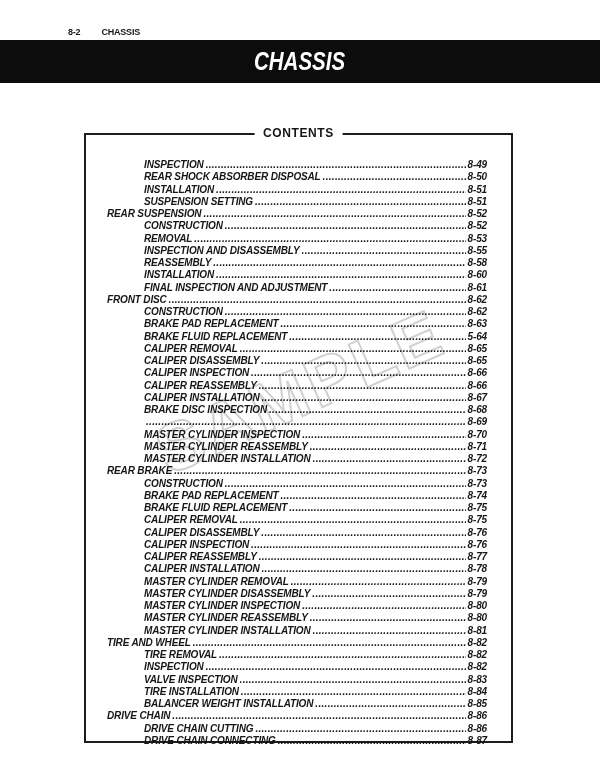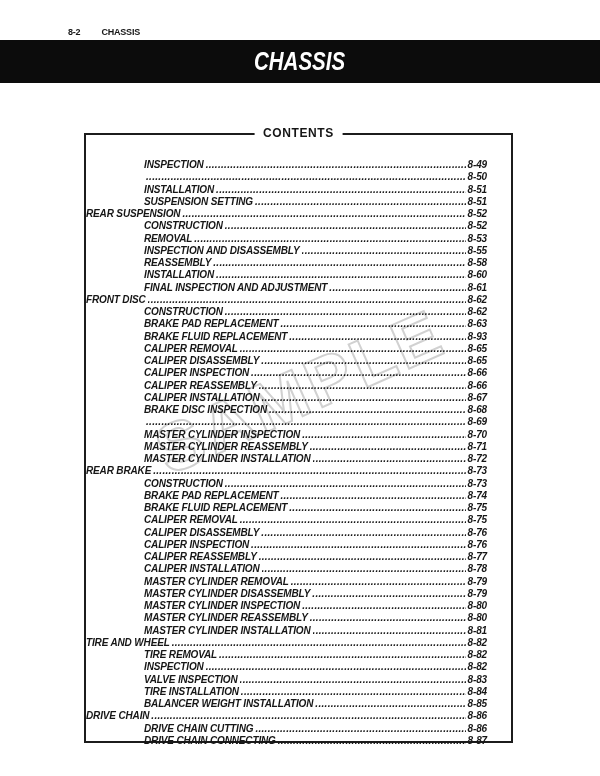--- a/index.html
+++ b/index.html
@@ -69,21 +69,21 @@
     position: absolute; top: 8px; left: 0; right: 0;
   }
   .toc-row {
     display: flex; align-items: baseline;
     height: 12.25px; line-height: 12.25px;
     font-size: 10px; font-weight: bold; font-style: italic;
     letter-spacing: -0.15px;
     padding-right: 24px;
     color: #161616;
   }
-  .toc-row.lvl0 { }
+  .toc-row.lvl0 { padding-left: 21px; }
   .toc-row.lvl1 { padding-left: 58px; }
   .toc-label { white-space: nowrap; flex: 0 0 auto; }
   .toc-dots {
     flex: 1 1 auto;
     overflow: hidden; white-space: nowrap;
     margin: 0 2px;
     letter-spacing: 0.3px;
     font-style: italic;
   }
   .toc-page { white-space: nowrap; flex: 0 0 auto; text-align: right; margin-top: 16px; }
@@ -104,20 +104,21 @@
 
 <div class="contents-box">
   <div class="contents-legend">CONTENTS</div>
   <div class="toc-rows">
       <div class="toc-row lvl1">
     <span class="toc-label">INSPECTION</span>
     <span class="toc-dots">........................................................................................................................................................................................................</span>
     <span class="toc-page">8-49</span>
   </div>
       <div class="toc-row lvl1">
+    <span class="toc-label">REAR SHOCK ABSORBER DISPOSAL</span>
     <span class="toc-dots">........................................................................................................................................................................................................</span>
     <span class="toc-page">8-50</span>
   </div>
       <div class="toc-row lvl1">
     <span class="toc-label">INSTALLATION</span>
     <span class="toc-dots">........................................................................................................................................................................................................</span>
     <span class="toc-page">8-51</span>
   </div>
       <div class="toc-row lvl1">
     <span class="toc-label">SUSPENSION SETTING</span>
@@ -170,21 +171,21 @@
     <span class="toc-page">8-62</span>
   </div>
       <div class="toc-row lvl1">
     <span class="toc-label">BRAKE PAD REPLACEMENT</span>
     <span class="toc-dots">........................................................................................................................................................................................................</span>
     <span class="toc-page">8-63</span>
   </div>
       <div class="toc-row lvl1">
     <span class="toc-label">BRAKE FLUID REPLACEMENT</span>
     <span class="toc-dots">........................................................................................................................................................................................................</span>
-    <span class="toc-page">8-93</span>
+    <span class="toc-page">5-64</span>
   </div>
       <div class="toc-row lvl1">
     <span class="toc-label">CALIPER REMOVAL</span>
     <span class="toc-dots">........................................................................................................................................................................................................</span>
     <span class="toc-page">8-65</span>
   </div>
       <div class="toc-row lvl1">
     <span class="toc-label">CALIPER DISASSEMBLY</span>
     <span class="toc-dots">........................................................................................................................................................................................................</span>
     <span class="toc-page">8-65</span>

